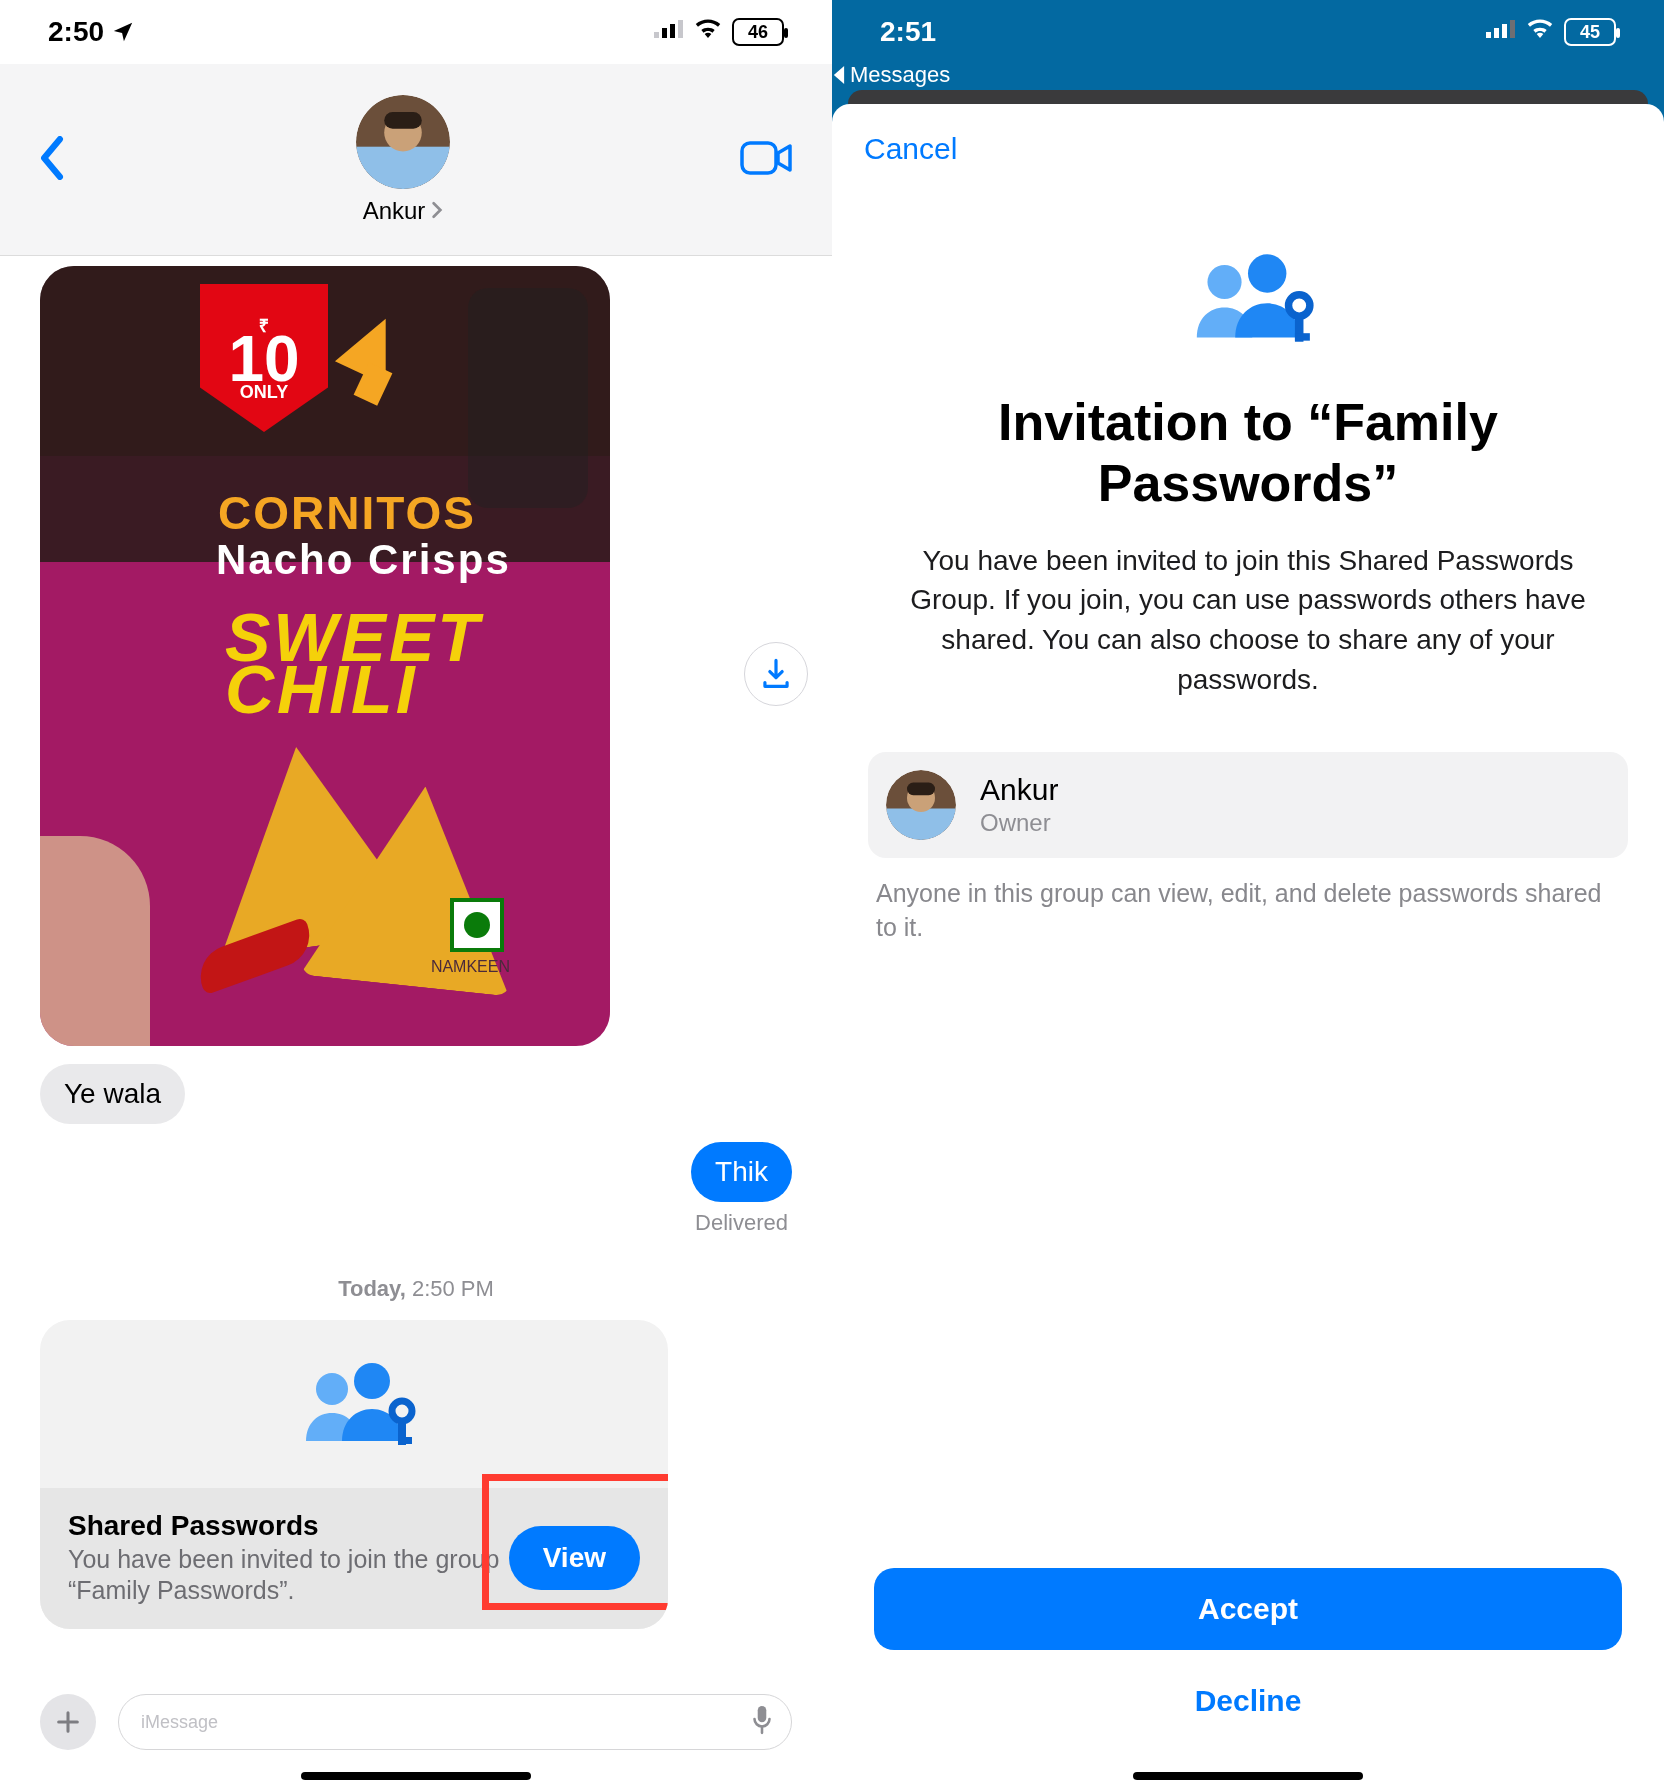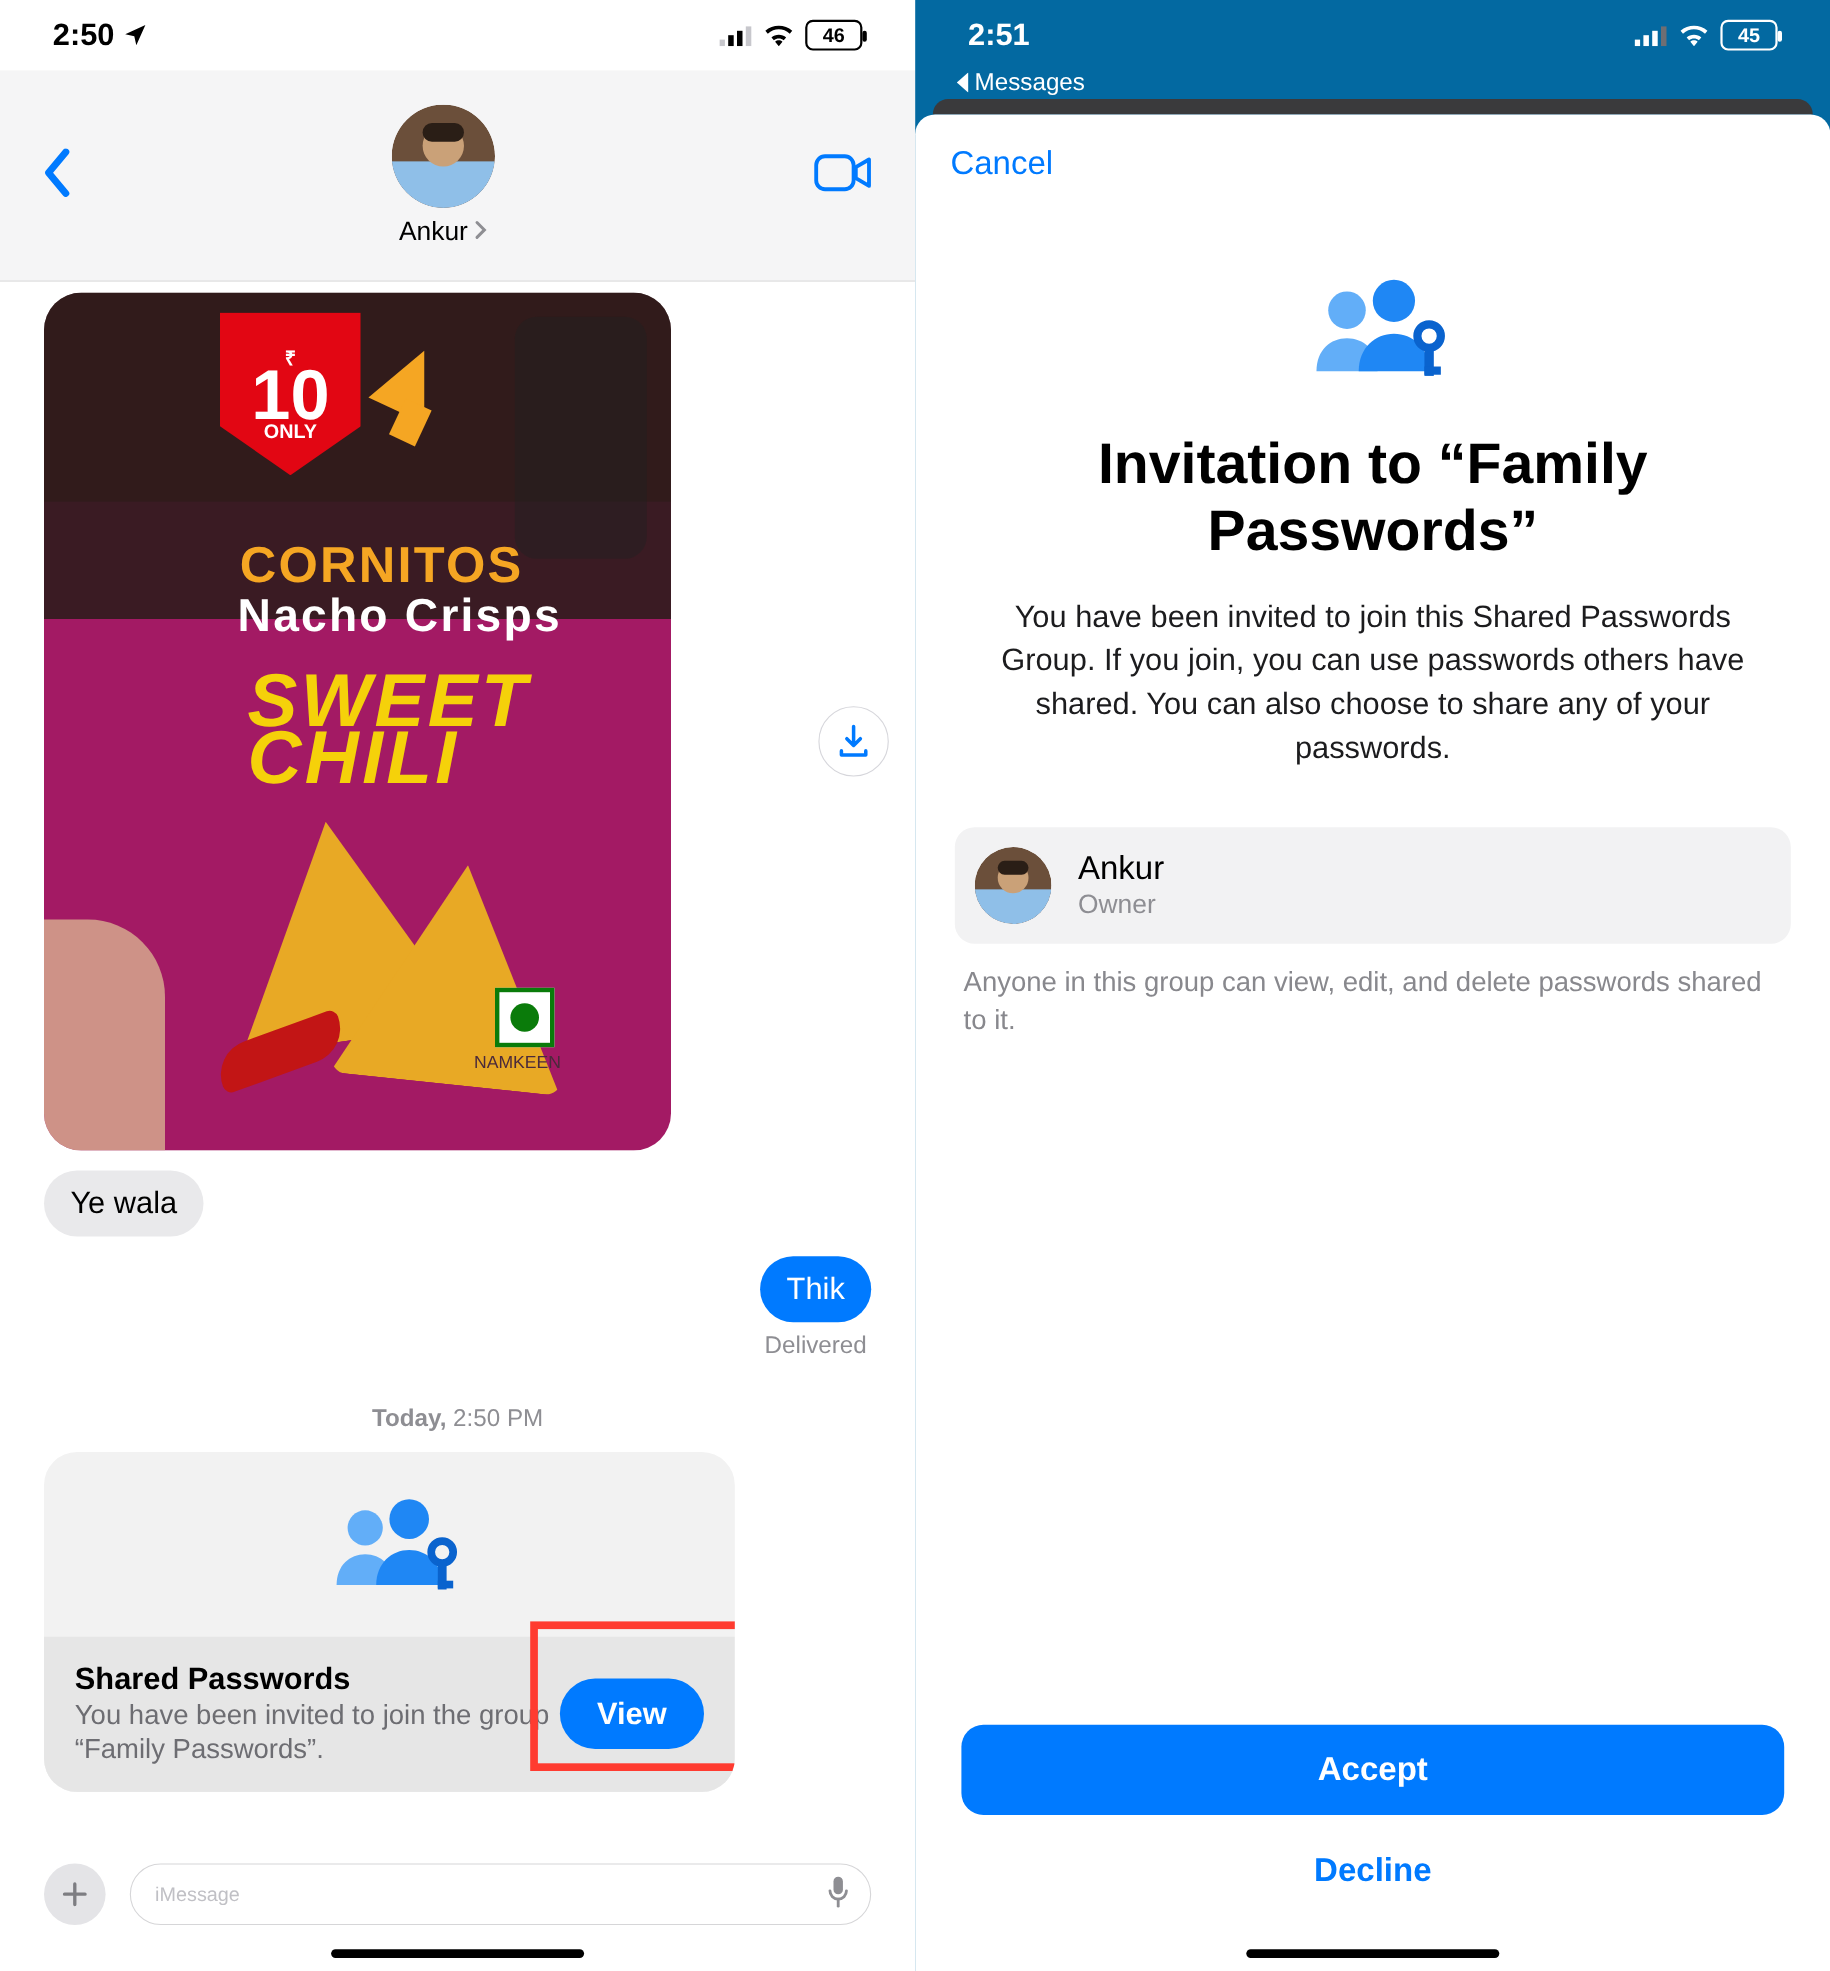--- a/index.html
+++ b/index.html
@@ -13,25 +13,25 @@
   .phone { position: relative; height: 100%; display: flex; flex-direction: column; }
   .left { width: 832px; background: #fff; }
   .right { width: 832px; background: #0369a1; }
 
   
   .status-bar { height: 64px; display: flex; align-items: center; justify-content: space-between; padding: 0 48px 0 48px; font-weight: 600; font-size: 28px; }
   .status-bar.light { color: #000; }
   .status-bar.dark { color: #fff; }
   .status-left { display: flex; align-items: center; gap: 8px; }
   .loc-icon svg, .sig-icon svg, .wifi-icon svg { display:block; }
-  .status-right { display:flex; align-items:center; gap:10px; }
+  .status-right { display:flex; gap:10px; }
   .battery { border: 2.5px solid currentColor; border-radius: 7px; width:52px; height:28px; position:relative; display:flex; align-items:center; justify-content:center; font-size:18px; font-weight:700; }
   .battery::after { content:""; position:absolute; right:-6px; top:8px; width:4px; height:10px; background:currentColor; border-radius:2px; }
 
-  .back-app { color:#fff; font-size:22px; padding-left:36px; margin-top:-4px; height:30px; display:flex; align-items:center; gap:4px; }
+  .back-app { color:#fff; font-size:22px; margin-top:-4px; height:30px; display:flex; align-items:center; gap:4px; }
 
   
   .msg-header { background:#f5f5f6; border-bottom:1px solid #dcdcdc; height:192px; display:flex; align-items:center; justify-content:space-between; padding:0 38px; }
   .back-chevron { color:#007aff; }
   .contact { display:flex; flex-direction:column; align-items:center; }
   .avatar { width:94px; height:94px; border-radius:50%; overflow:hidden; display:flex; align-items:center; justify-content:center; }
   .avatar svg { width:94px; height:94px; }
   .contact-name-row { display:flex; align-items:center; gap:6px; font-size:24px; margin-top:8px; }
   .chev-small { color:#8e8e93; }
   .facetime { color:#007aff; }

